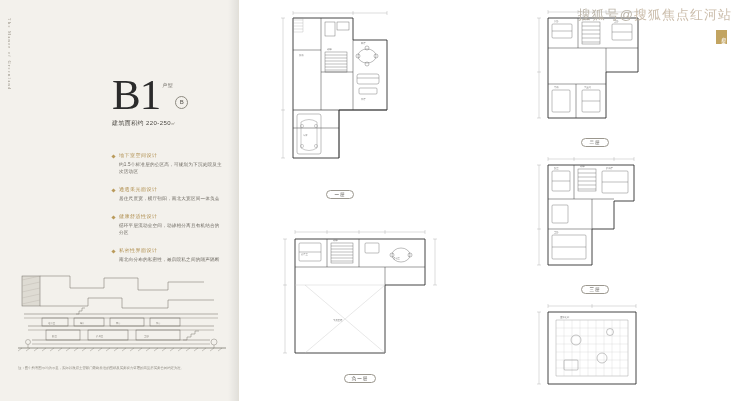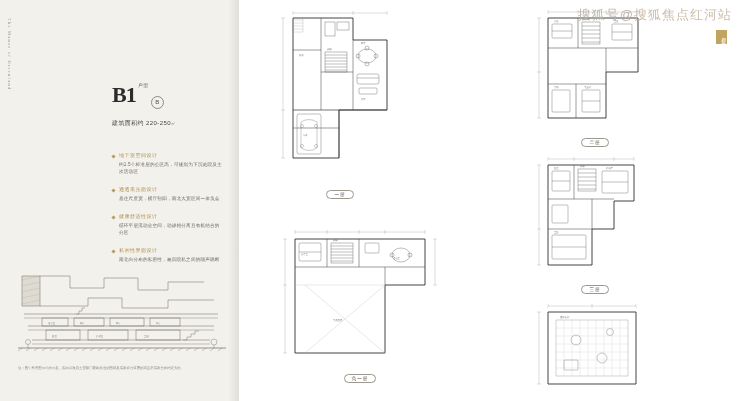--- a/index.html
+++ b/index.html
@@ -23,22 +23,22 @@
     background:linear-gradient(to right,rgba(0,0,0,0.00),rgba(0,0,0,0.07));
   }
   .vert-label{
     position:absolute;left:7px;top:18px;
     writing-mode:vertical-rl;
     font-size:4.4px;letter-spacing:1.3px;color:#9a9488;
     font-family:"Liberation Serif",serif;
   }
   .title-block{position:absolute;left:112px;top:78px;}
   .title-main{
-    font-size:22px;line-height:33px;color:#2b2b2b;
-    font-family:"Liberation Serif",serif;font-weight:700;letter-spacing:-1px;
+    font-size:43px;line-height:33px;color:#2b2b2b;
+    font-family:"Liberation Serif",serif;font-weight:400;letter-spacing:-1px;
     display:inline-block;vertical-align:bottom;
   }
   .title-sup{
     display:inline-block;vertical-align:top;margin-left:2px;margin-top:4px;
     font-size:5px;color:#6d6a62;line-height:6px;letter-spacing:.5px;
   }
   .title-badge{
     display:inline-block;width:11px;height:11px;border-radius:50%;
     border:1px solid #8d8col;border:1px solid #8d8a80;color:#55524b;
     font-size:6px;line-height:11px;text-align:center;vertical-align:bottom;

